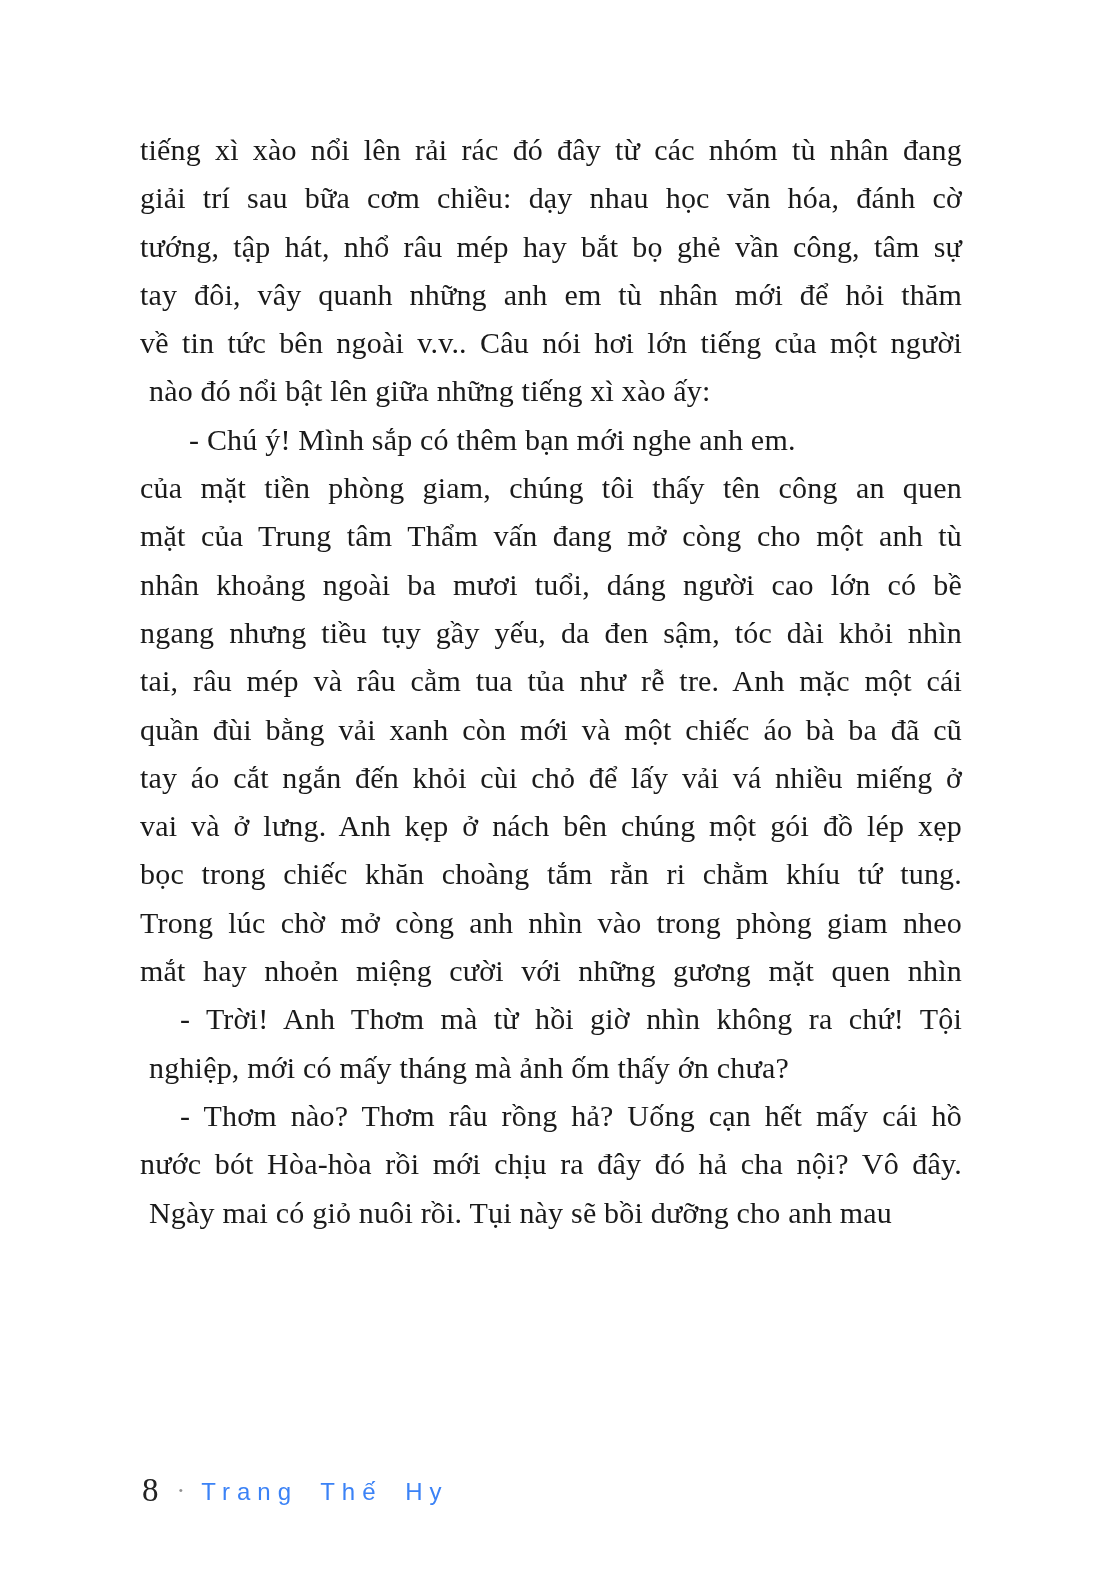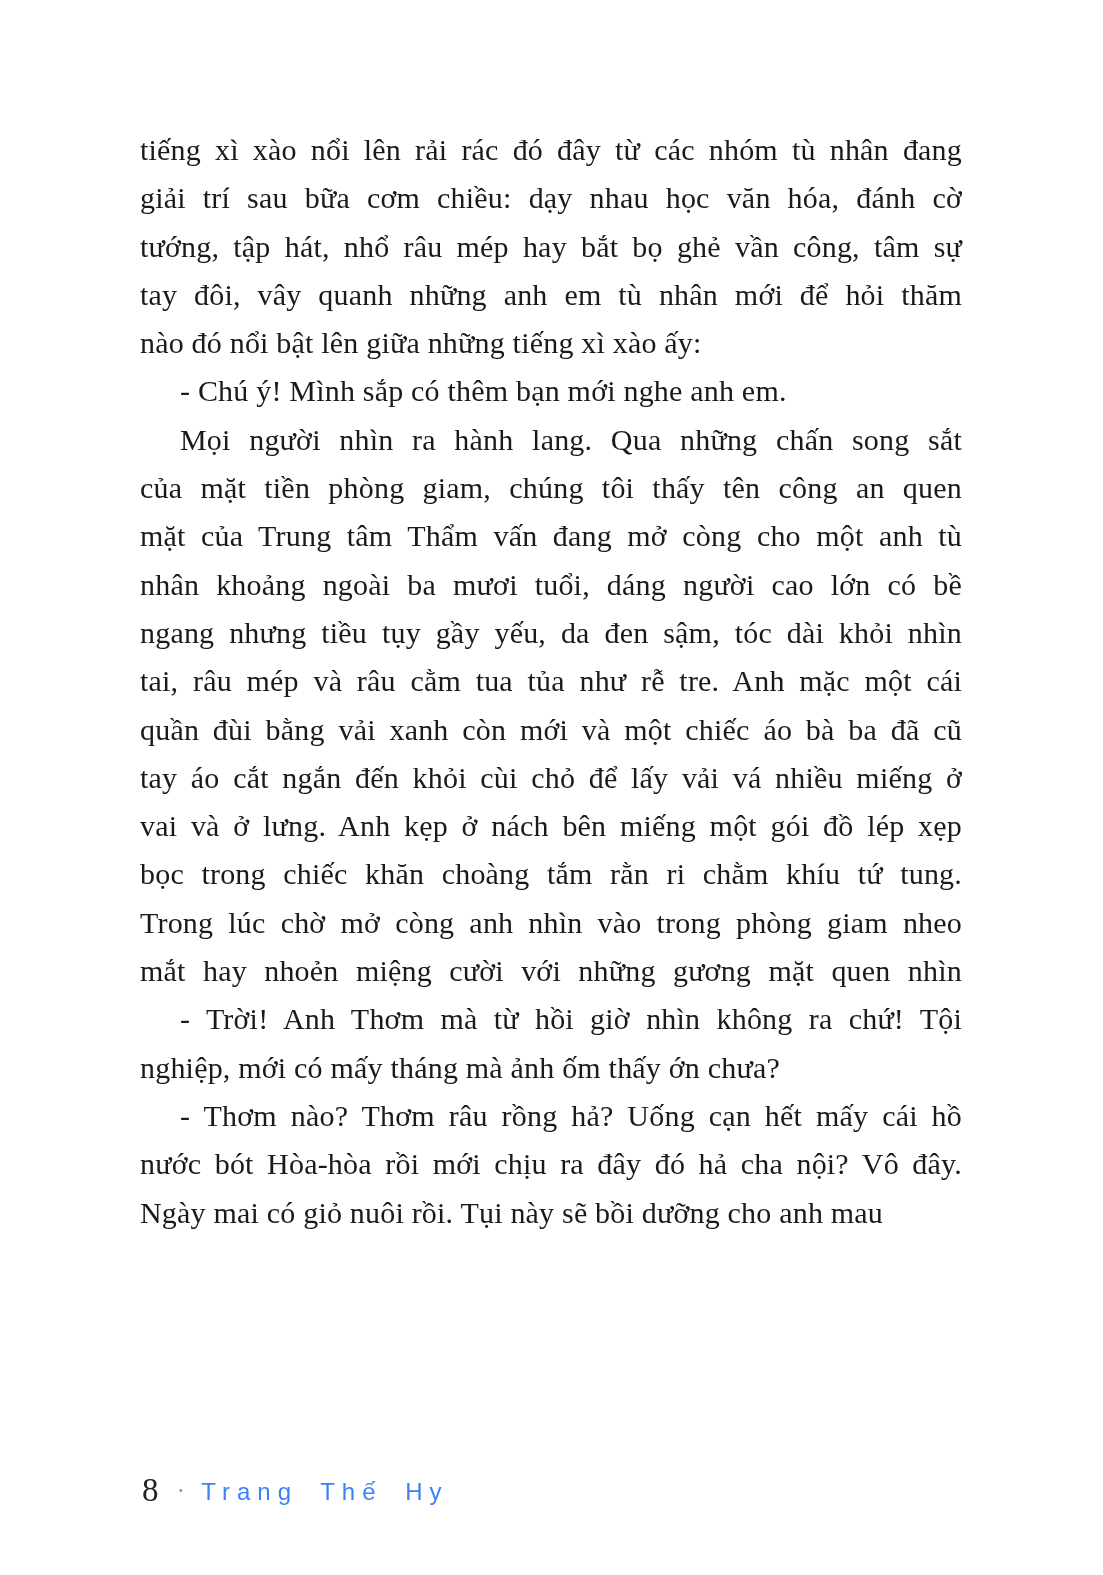--- a/index.html
+++ b/index.html
@@ -26,20 +26,21 @@
     font-size: 30px;
     line-height: 48.3px;
     height: 48.3px;
     white-space: nowrap;
     text-align: justify;
     text-align-last: justify;
     letter-spacing: 0.2px;
   }
   .line.last {
     text-align-last: left;
+    margin-left: 9px;
   }
   .line.indent {
     text-indent: 40px;
   }
   .footer {
     position: absolute;
     left: 142px;
     top: 1474px;
     display: flex;
     align-items: center;
@@ -68,31 +69,31 @@
 </style>
 </head>
 <body>
 
 <div class="page">
   <main class="text-block">
       <div class="line">tiếng xì xào nổi lên rải rác đó đây từ các nhóm tù nhân đang</div>
       <div class="line">giải trí sau bữa cơm chiều: dạy nhau học văn hóa, đánh cờ</div>
       <div class="line">tướng, tập hát, nhổ râu mép hay bắt bọ ghẻ vần công, tâm sự</div>
       <div class="line">tay đôi, vây quanh những anh em tù nhân mới để hỏi thăm</div>
+      <div class="line">về tin tức bên ngoài v.v.. Câu nói hơi lớn tiếng của một người</div>
       <div class="line last">nào đó nổi bật lên giữa những tiếng xì xào ấy:</div>
       <div class="line indent last">- Chú ý! Mình sắp có thêm bạn mới nghe anh em.</div>
-      <div class="line indent">Mọi người nhìn ra hành lang. Qua những chấn song sắt</div>
       <div class="line">của mặt tiền phòng giam, chúng tôi thấy tên công an quen</div>
       <div class="line">mặt của Trung tâm Thẩm vấn đang mở còng cho một anh tù</div>
       <div class="line">nhân khoảng ngoài ba mươi tuổi, dáng người cao lớn có bề</div>
       <div class="line">ngang nhưng tiều tụy gầy yếu, da đen sậm, tóc dài khỏi nhìn</div>
       <div class="line">tai, râu mép và râu cằm tua tủa như rễ tre. Anh mặc một cái</div>
       <div class="line">quần đùi bằng vải xanh còn mới và một chiếc áo bà ba đã cũ</div>
       <div class="line">tay áo cắt ngắn đến khỏi cùi chỏ để lấy vải vá nhiều miếng ở</div>
-      <div class="line">vai và ở lưng. Anh kẹp ở nách bên miếng một gói đồ lép xẹp</div>
+      <div class="line">vai và ở lưng. Anh kẹp ở nách bên chúng một gói đồ lép xẹp</div>
       <div class="line">bọc trong chiếc khăn choàng tắm rằn ri chằm khíu tứ tung.</div>
       <div class="line">Trong lúc chờ mở còng anh nhìn vào trong phòng giam nheo</div>
       <div class="line">mắt hay nhoẻn miệng cười với những gương mặt quen nhìn</div>
       <div class="line indent">- Trời! Anh Thơm mà từ hồi giờ nhìn không ra chứ! Tội</div>
       <div class="line last">nghiệp, mới có mấy tháng mà ảnh ốm thấy ớn chưa?</div>
       <div class="line indent">- Thơm nào? Thơm râu rồng hả? Uống cạn hết mấy cái hồ</div>
       <div class="line">nước bót Hòa-hòa rồi mới chịu ra đây đó hả cha nội? Vô đây.</div>
       <div class="line last">Ngày mai có giỏ nuôi rồi. Tụi này sẽ bồi dưỡng cho anh mau</div>
     </main>
   <footer class="footer">

